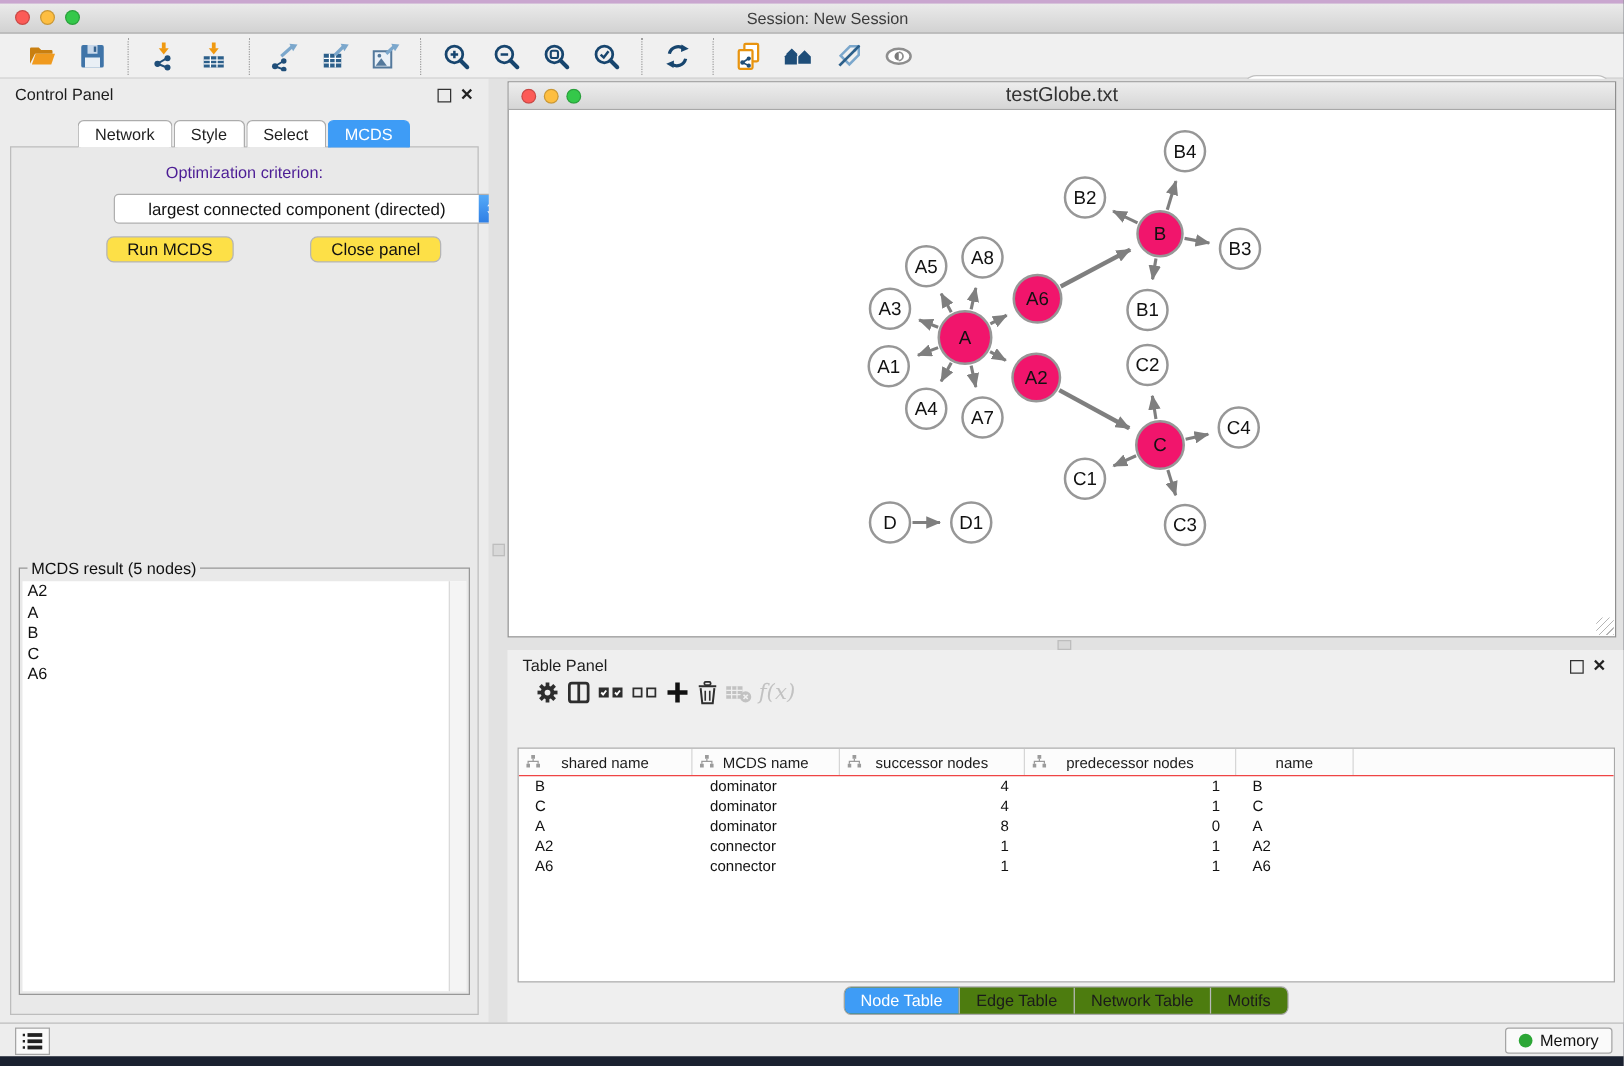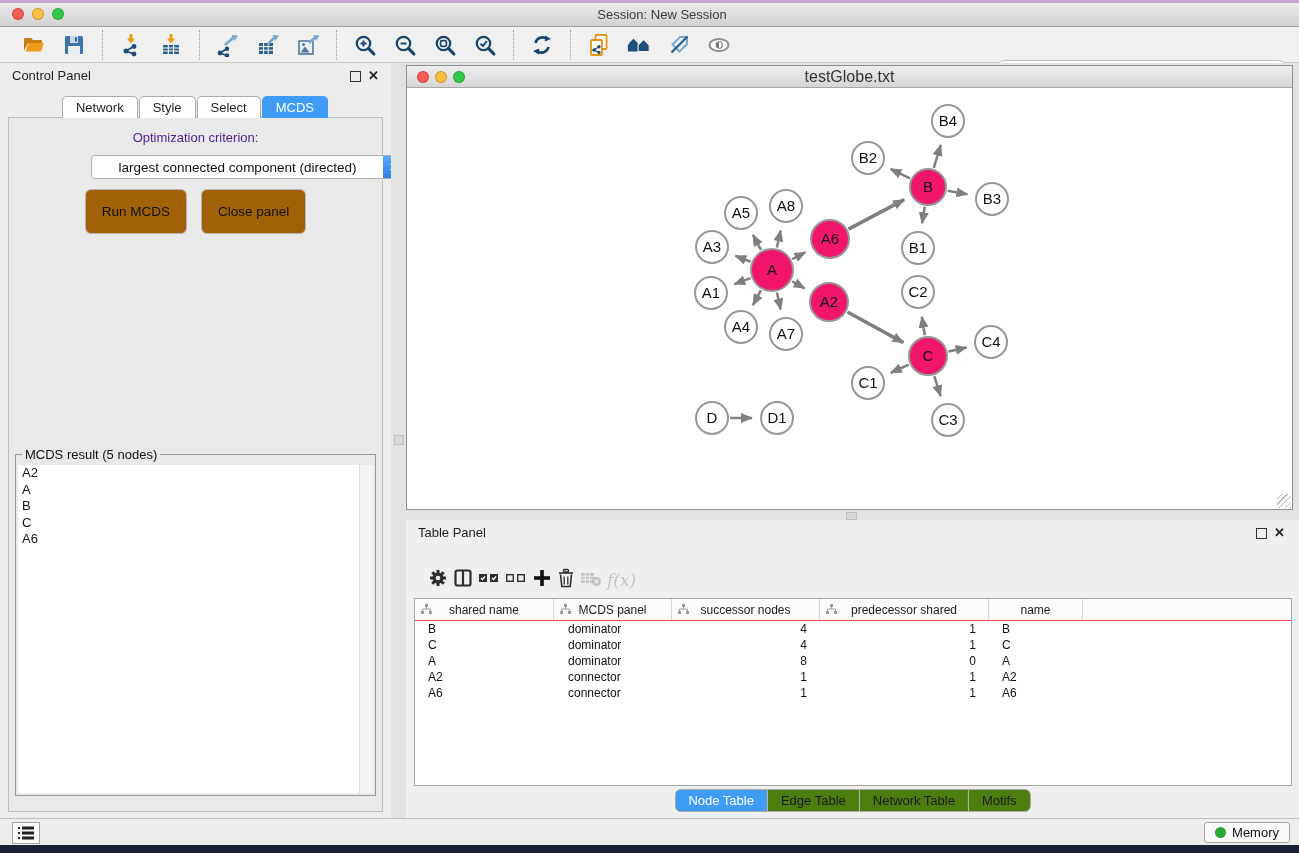--- a/index.html
+++ b/index.html
@@ -35,22 +35,22 @@
   .cp-tab.active{background:#3E9CF6;border-color:#3E9CF6;color:#fff;}
   .cp-body{position:absolute;left:8px;right:8px;top:54px;height:693px;background:#E9E9E9;
            border:1px solid #BDBDBD;}
   .opt-label{position:absolute;left:0;right:0;top:12px;text-align:center;font-size:13px;color:#4c1d95;}
   .dropdown{position:absolute;left:34px;width:313px;top:37px;height:24px;background:#fff;border:1px solid #AFAFAF;
             border-radius:4px;display:flex;align-items:center;box-sizing:border-box;margin-left:48px;}
   .dropdown-value{flex:1;text-align:center;font-size:13.5px;color:#111;}
   .dd-stepper{width:20px;height:22px;background:linear-gradient(#55AAF8,#2F7FE5);border-radius:0 3px 3px 0;
               display:flex;align-items:center;justify-content:center;}
   .btn-row{position:absolute;left:0;right:0;top:71px;display:flex;justify-content:center;gap:14px;}
-  .pbtn{background:#a16207;border:1px solid #B5B5B5;border-radius:6px;font-size:13.5px;color:#111;
-        padding:14px 16px;font-family:inherit;}
+  .pbtn{background:#fde047;border:1px solid #B5B5B5;border-radius:6px;font-size:13.5px;color:#111;
+        padding:2px 16px;font-family:inherit;margin-left:47px;}
   .fieldset{position:absolute;left:6px;right:6px;top:336px;height:340px;border:1px solid #979797;}
   .fieldset-legend{position:absolute;left:6px;top:-8px;background:#E9E9E9;padding:0 3px;font-size:13px;color:#111;}
   .result-list{position:absolute;left:2px;right:2px;top:10px;bottom:2px;background:#fff;overflow:hidden;}
   .result-scroll{position:absolute;right:0;top:0;bottom:0;width:13px;background:#F4F4F4;border-left:1px solid #DADADA;}
   .result-item{font-size:13px;color:#111;line-height:16.5px;padding-left:4px;}
   
   .v-splitter{position:absolute;left:391px;top:0;width:15px;height:755px;background:#E2E2E2;}
   .v-grip{position:absolute;left:3px;top:372px;width:8px;height:8px;background:#D8D8D8;border:1px solid #BDBDBD;}
   .h-grip{position:absolute;left:846px;top:449px;width:9px;height:6px;background:#D8D8D8;border:1px solid #BDBDBD;}
   
@@ -58,21 +58,21 @@
               border:1px solid #8F8F8F;box-sizing:border-box;}
   .net-titlebar{position:absolute;left:0;top:0;width:100%;height:22px;
                 background:linear-gradient(#EDEDED,#D6D6D6);border-bottom:1px solid #A8A8A8;box-sizing:border-box;}
   .net-lights{position:absolute;left:10px;top:5px;display:flex;gap:6px;}
   .net-title{position:absolute;left:0;right:0;top:0;height:22px;line-height:22px;text-align:center;font-size:16px;color:#333;}
   .net-canvas{position:absolute;left:0;top:22px;width:885px;height:421px;}
   .resize-grip{position:absolute;right:1px;bottom:1px;width:14px;height:14px;
     background:repeating-linear-gradient(135deg,transparent 0 3px,#B5B5B5 3px 4px);}
   
   .table-panel{position:absolute;left:406px;top:457px;width:893px;height:298px;background:#EFEFEF;}
-  .tp-toolbar{position:absolute;left:0;top:37px;height:46px;display:flex;align-items:center;gap:5px;padding-left:22px;}
+  .tp-toolbar{position:absolute;left:0;top:24px;height:46px;display:flex;align-items:flex-start;gap:5px;padding-left:22px;}
   .tp-table{position:absolute;left:8px;top:78px;width:878px;height:188px;background:#fff;border:1px solid #A8A8A8;
             box-sizing:border-box;overflow:hidden;}
   .thead{display:grid;grid-template-columns:139px 118px 148px 169px 94px 1fr;height:21px;
          border-bottom:1px solid #ef4444;background:#FCFCFC;}
   .thcell{display:flex;align-items:center;justify-content:center;font-size:12px;color:#1B1B1B;
           border-right:1px solid #D6D6D6;gap:6px;position:relative;}
   .thcell .tree{position:absolute;left:6px;top:5px;}
   .thead .nosep{border-right:none;}
   .tbody .trow{display:grid;grid-template-columns:139px 118px 148px 169px 94px 1fr;height:16px;}
   .tcell{font-size:12px;color:#111;line-height:16px;white-space:nowrap;overflow:hidden;}
@@ -455,39 +455,39 @@
                 </svg></span>
               <span>shared name</span>
             </div>
           <div class="thcell">
               <span class="tree"><svg width="11" height="11" viewBox="0 0 11 11">
                   <rect x="4" y="0" width="3" height="3" fill="#9B9B9B"></rect>
                   <rect x="0" y="7" width="3" height="3" fill="#9B9B9B"></rect>
                   <rect x="8" y="7" width="3" height="3" fill="#9B9B9B"></rect>
                   <path d="M5.5,3 V5 M1.5,7 V5 H9.5 V7" fill="none" stroke="#9B9B9B"></path>
                 </svg></span>
-              <span>MCDS panel</span>
+              <span>MCDS name</span>
             </div>
           <div class="thcell">
               <span class="tree"><svg width="11" height="11" viewBox="0 0 11 11">
                   <rect x="4" y="0" width="3" height="3" fill="#9B9B9B"></rect>
                   <rect x="0" y="7" width="3" height="3" fill="#9B9B9B"></rect>
                   <rect x="8" y="7" width="3" height="3" fill="#9B9B9B"></rect>
                   <path d="M5.5,3 V5 M1.5,7 V5 H9.5 V7" fill="none" stroke="#9B9B9B"></path>
                 </svg></span>
               <span>successor nodes</span>
             </div>
           <div class="thcell">
               <span class="tree"><svg width="11" height="11" viewBox="0 0 11 11">
                   <rect x="4" y="0" width="3" height="3" fill="#9B9B9B"></rect>
                   <rect x="0" y="7" width="3" height="3" fill="#9B9B9B"></rect>
                   <rect x="8" y="7" width="3" height="3" fill="#9B9B9B"></rect>
                   <path d="M5.5,3 V5 M1.5,7 V5 H9.5 V7" fill="none" stroke="#9B9B9B"></path>
                 </svg></span>
-              <span>predecessor shared</span>
+              <span>predecessor nodes</span>
             </div>
           <div class="thcell">
               <span>name</span>
             </div>
           <div class="thcell nosep"></div>
         </div>
         <div class="tbody">
             <div class="trow">
               <div class="tcell c0">B</div>
               <div class="tcell c1">dominator</div>

